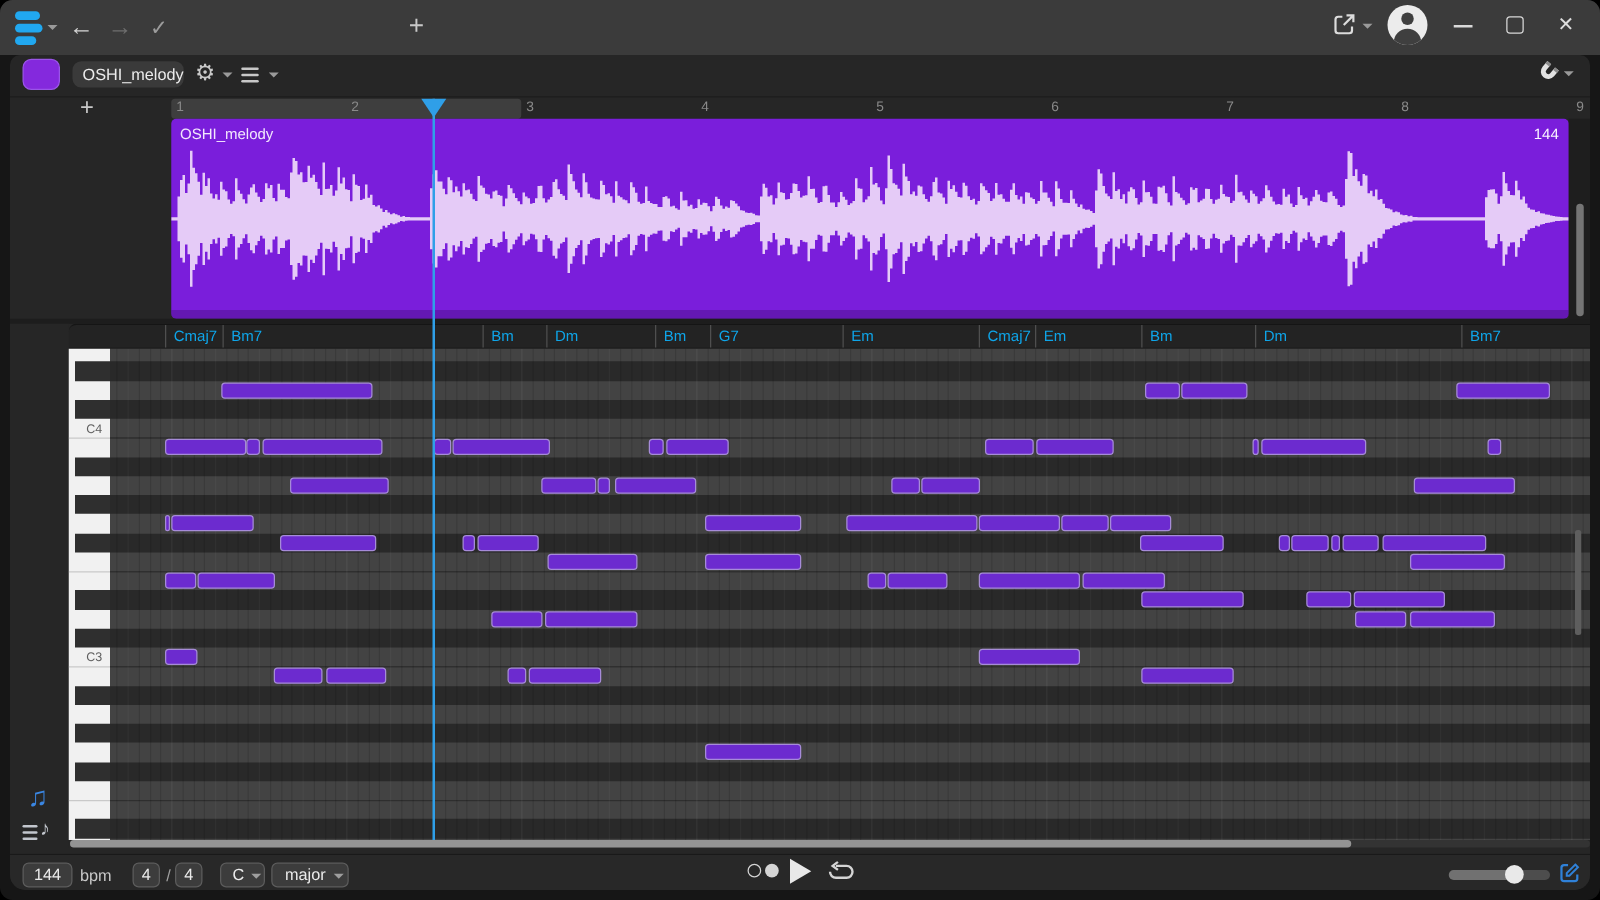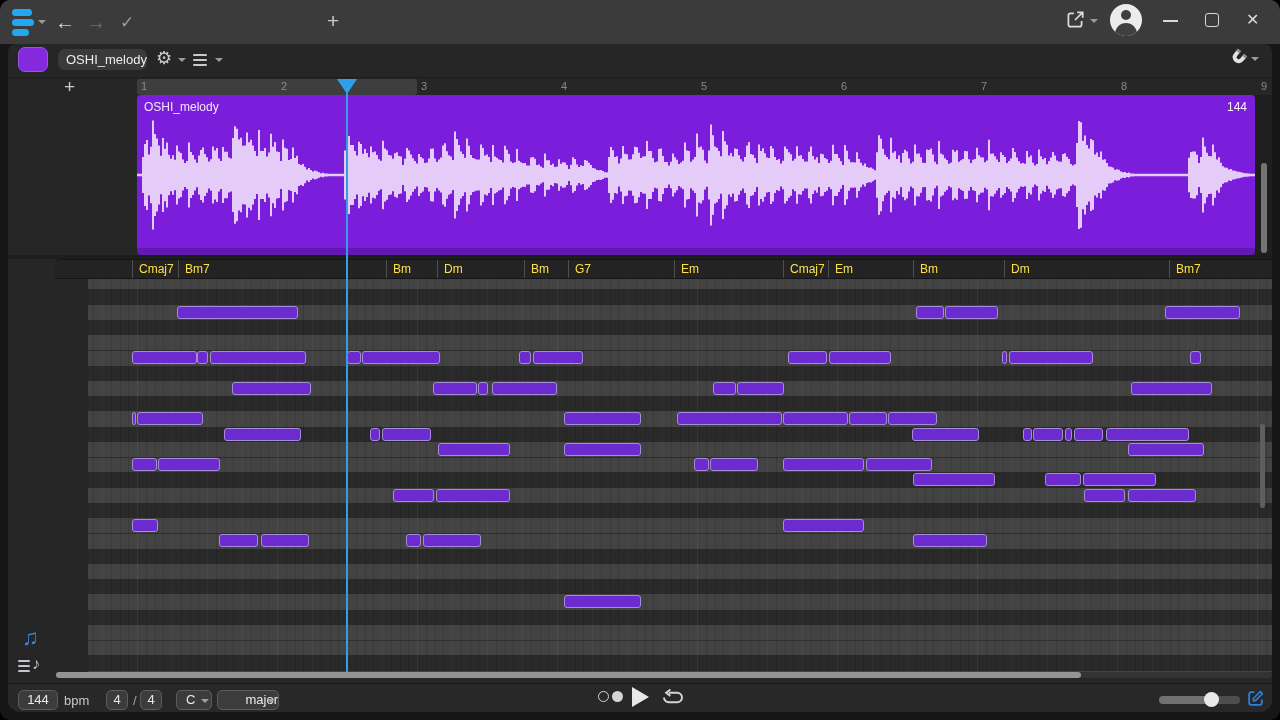--- a/index.html
+++ b/index.html
@@ -50,21 +50,21 @@
   .clip-badge { position:absolute; right:8px; top:5px; color:#fbf6ff; font-size:12px; }
   .clip-foot { position:absolute; left:0; bottom:0; width:100%; height:7px; background:rgba(0,0,0,.18); }
   .wave-right { position:absolute; left:1247px; top:51px; width:17px; height:160px; background:#1e1e1e; }
   .vsb1 { position:absolute; left:1253px; top:119px; width:6px; height:90px; background:#757575; border-radius:3px; }
   .wave-sep { position:absolute; left:0; top:211px; width:1264px; height:4px; background:#1d1d1d; }
 
   
   .chord-row { position:absolute; left:47px; top:215px; width:1217px; height:20px; background:#232323;
     border-top:1px solid #151515; border-bottom:1px solid #151515; border-top-left-radius:6px; overflow:hidden; }
   .chord-seg { position:absolute; top:0; height:20px; border-left:1px solid #4f4f4f;
-    color:#fde047; font-size:12px; line-height:19px; padding-left:6px; }
+    color:#0ea5e9; font-size:12px; line-height:19px; padding-left:6px; }
 
   
   .keys { position:absolute; left:47px; top:235px; width:33px; height:393px; background:#f1f1f1; overflow:hidden; }
   .bkey { position:absolute; left:5px; width:28px; height:15.25px; background:#2f2f2f; }
   .wline { position:absolute; left:0; width:33px; height:1px; background:#c9c9c9; }
   .klabel { position:absolute; left:14px; width:18px; color:#5e5e5e; font-size:10px; }
   .grid { position:absolute; left:80px; top:235px; width:1184px; height:393px; background:#292929; overflow:hidden; }
   .grow { position:absolute; left:0; width:1184px; height:15.25px; background:#434343; }
   .gline { position:absolute; left:0; width:1184px; height:1px; background:rgba(0,0,0,.3); }
   .vline { position:absolute; top:0; width:1px; height:393px; }
@@ -196,20 +196,39 @@
       <div class="melody-icon">♫</div>
       <div class="qnote-icon">
         <span class="abs qnote-lines" style="left:0;top:3px">
             <span></span>
             <span></span>
             <span></span>
           </span>
         <span class="abs" style="left:14px;top:-2px">♪</span>
       </div>
     </div>
+    <div class="keys" id="keys">
+        <div class="bkey" style="top: 10.25px;"></div>
+        <div class="bkey" style="top: 40.75px;"></div>
+        <div class="klabel" style="top: 59px;">C4</div>
+        <div class="wline" style="top: 71.25px;"></div>
+        <div class="bkey" style="top: 86.5px;"></div>
+        <div class="bkey" style="top: 117px;"></div>
+        <div class="bkey" style="top: 147.5px;"></div>
+        <div class="wline" style="top: 178px;"></div>
+        <div class="bkey" style="top: 193.25px;"></div>
+        <div class="bkey" style="top: 223.75px;"></div>
+        <div class="klabel" style="top: 242px;">C3</div>
+        <div class="wline" style="top: 254.25px;"></div>
+        <div class="bkey" style="top: 269.5px;"></div>
+        <div class="bkey" style="top: 300px;"></div>
+        <div class="bkey" style="top: 330.5px;"></div>
+        <div class="wline" style="top: 361px;"></div>
+        <div class="bkey" style="top: 376.25px;"></div>
+      </div>
     <div class="grid" id="grid">
         <div class="grow" style="top: -5px;"></div>
         <div class="grow" style="top: 25.5px;"></div>
         <div class="grow" style="top: 56px;"></div>
         <div class="grow" style="top: 71.25px;"></div>
         <div class="gline" style="top: 71.25px;"></div>
         <div class="grow" style="top: 101.75px;"></div>
         <div class="grow" style="top: 132.25px;"></div>
         <div class="grow" style="top: 162.75px;"></div>
         <div class="grow" style="top: 178px;"></div>
@@ -434,21 +453,21 @@
     <div class="bottombar">
       <div class="bb-btn" style="left:10px;width:40px">144</div>
       <div class="bb-label" style="left:56px">bpm</div>
       <div class="bb-btn" style="left:98px;width:22px">4</div>
       <div class="bb-label" style="left:125px;color:#a0a0a0">/</div>
       <div class="bb-btn" style="left:132px;width:22px">4</div>
       <div class="bb-btn" style="left:168px;width:36px;text-align:left;padding-left:9px">
         <span>C</span>
         <span class="chev" style="left:24px;top:8px;border-top-color:#9e9e9e"></span>
       </div>
-      <div class="bb-btn" style="left:209px;width:62px;text-align:right;padding-left:10px">
+      <div class="bb-btn" style="left:209px;width:62px;text-align:left;padding-left:10px">
         <span>major</span>
         <span class="chev" style="left:49px;top:8px;border-top-color:#9e9e9e"></span>
       </div>
       <div class="t-circle" style="left:590px;border:1.5px solid #d5d5d5"></div>
       <div class="t-circle" style="left:604px;background:#d5d5d5"></div>
       <div class="play-tri"></div>
       <svg class="abs" style="left:652px;top:5px" width="26" height="18" viewBox="0 0 24 17">
         <path d="M8 3.5 H16 A4.5 4.5 0 0 1 20.5 8 A4.5 4.5 0 0 1 16 12.5 H8 A4.5 4.5 0 0 1 3.5 8" fill="none" stroke="#d5d5d5" stroke-width="1.8"></path>
         <path d="M9.5 0.5 L5.5 3.5 L9.5 6.5" fill="none" stroke="#d5d5d5" stroke-width="1.8"></path>
       </svg>

